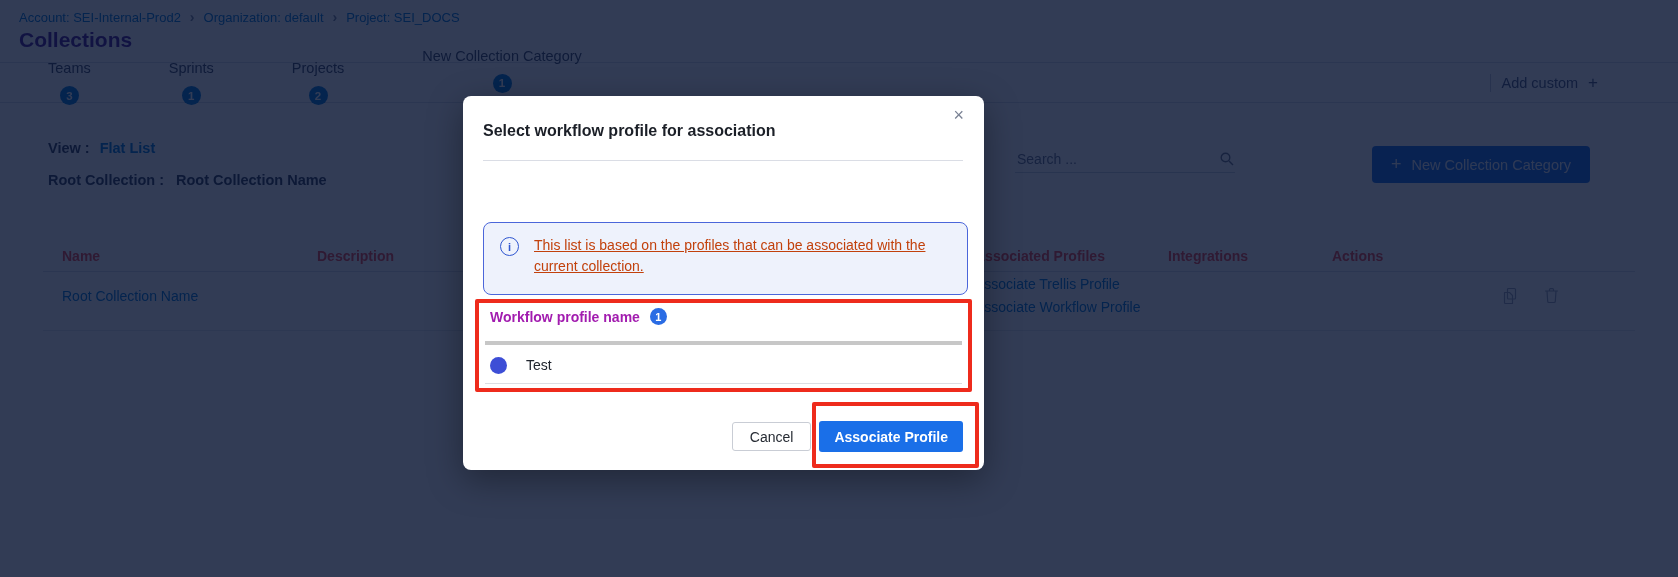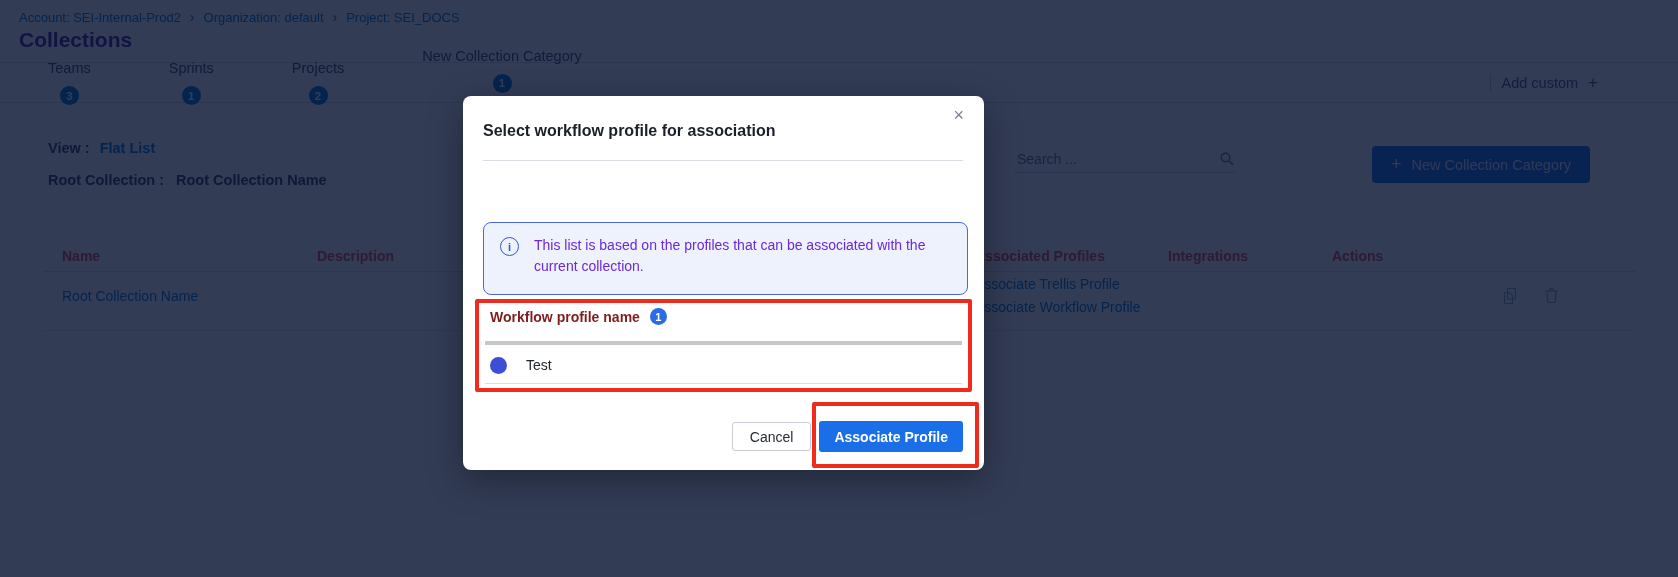--- a/index.html
+++ b/index.html
@@ -61,23 +61,23 @@
   .m-title{position:absolute;left:20px;top:26px;font-size:16px;font-weight:700;color:#1b1f27;}
   .m-close{position:absolute;right:20px;top:10px;font-size:18px;color:#7a8294;cursor:pointer;line-height:1;}
   .m-divider{position:absolute;left:20px;right:21px;top:64px;height:1px;background:#dadde5;}
   .m-filter{position:absolute;left:27px;top:82px;width:243px;height:27px;border:none;outline:none;
     border-bottom:1px solid #9aa3b5;font-size:14px;color:#3c465c;padding:0 0 2px 13px;font-family:inherit;background:transparent;}
   .m-filter::placeholder{color:#5c6575;}
   .info-box{position:absolute;left:20px;top:126px;width:485px;height:73px;background:#eef2fc;
     border:1px solid #4b66da;border-radius:8px;display:flex;gap:15px;padding:12px 16px;}
   .info-icon{width:19px;height:19px;border:1.5px solid #2f56d0;border-radius:50%;color:#2f56d0;
     font-size:11px;font-weight:700;display:flex;align-items:center;justify-content:center;flex:none;margin-top:2px;}
-  .info-text{font-size:14px;line-height:21px;color:#6d28d9;}
+  .info-text{font-size:14px;line-height:21px;color:#c2410c;text-decoration:underline;}
   .list-header{position:absolute;left:27px;top:212px;display:flex;align-items:center;gap:10px;}
-  .lh-label{font-size:14px;font-weight:700;color:#7f1d1d;}
+  .lh-label{font-size:14px;font-weight:700;color:#a21caf;}
   .lh-badge{min-width:17px;height:17px;border-radius:50%;background:#2a6ce4;color:#fff;font-size:11px;
     font-weight:700;display:flex;align-items:center;justify-content:center;}
   .thick-div{position:absolute;left:22px;right:22px;top:245px;height:4px;background:#c7c7c7;}
   .option-row{position:absolute;left:27px;top:254px;height:30px;display:flex;align-items:center;gap:19px;cursor:pointer;}
   .radio-dot{width:17px;height:17px;border-radius:50%;background:#3d4ed6;}
   .opt-label{font-size:14px;color:#20252e;}
   .thin-div{position:absolute;left:22px;right:22px;top:287px;height:1px;background:#dcdee3;}
   .m-footer{position:absolute;top:325px;right:21px;display:flex;align-items:center;gap:8px;}
   .btn-cancel{height:29px;padding:0 17px;border:1px solid #c9cdd5;border-radius:3px;background:#fff;
     font-size:14px;color:#262b33;cursor:pointer;font-family:inherit;}

